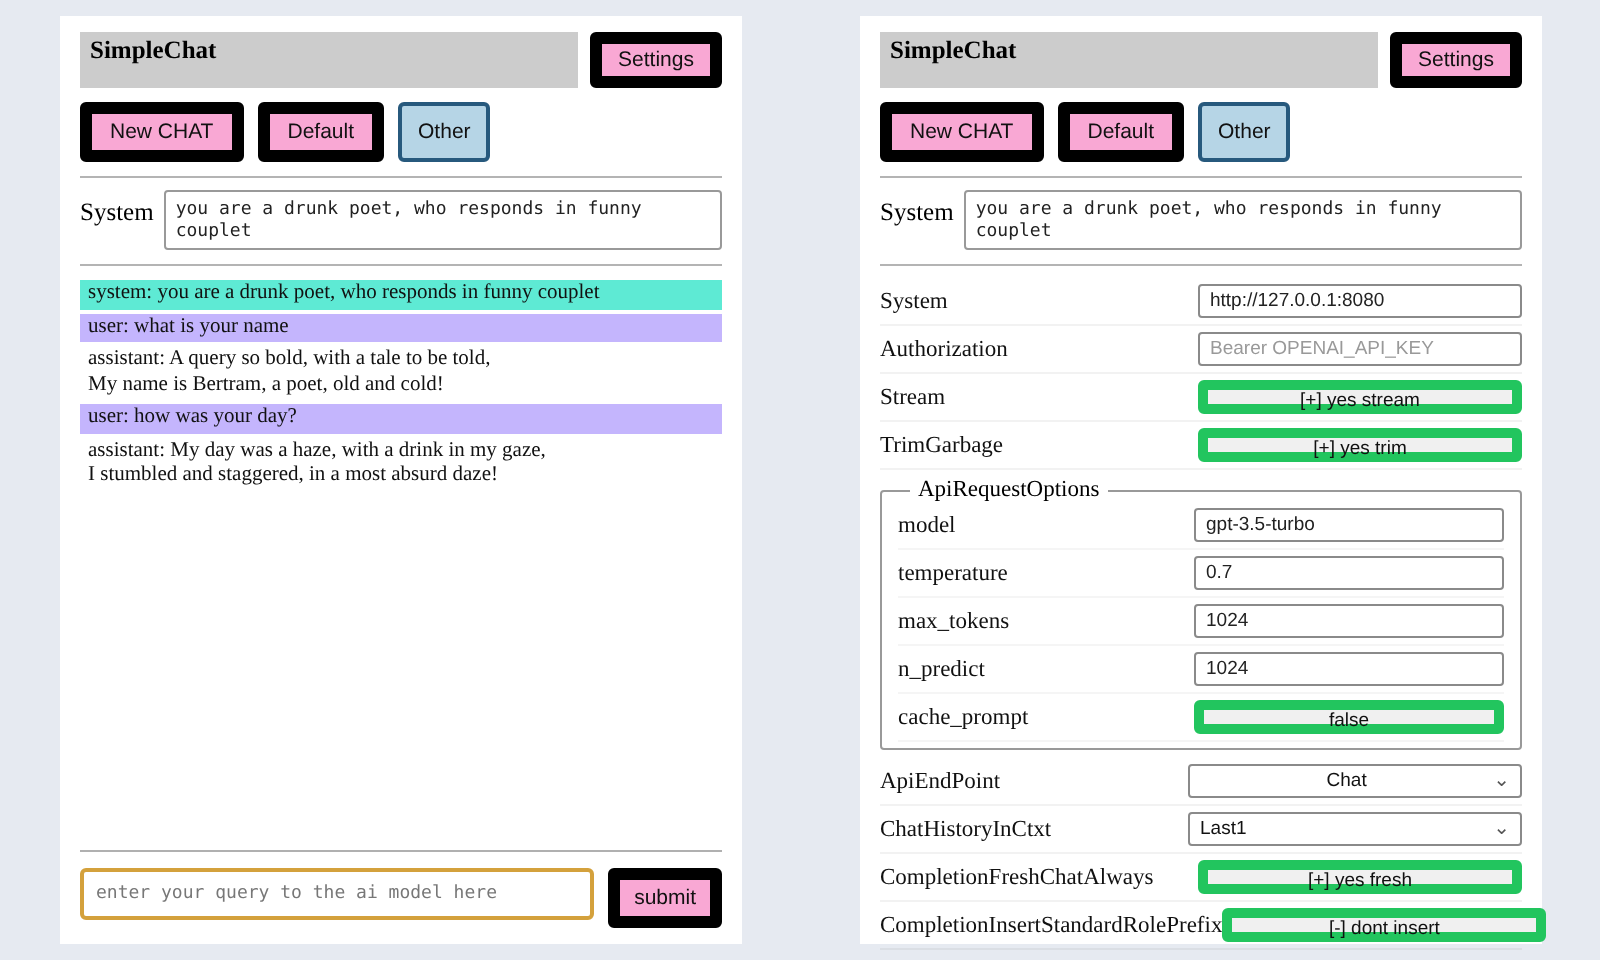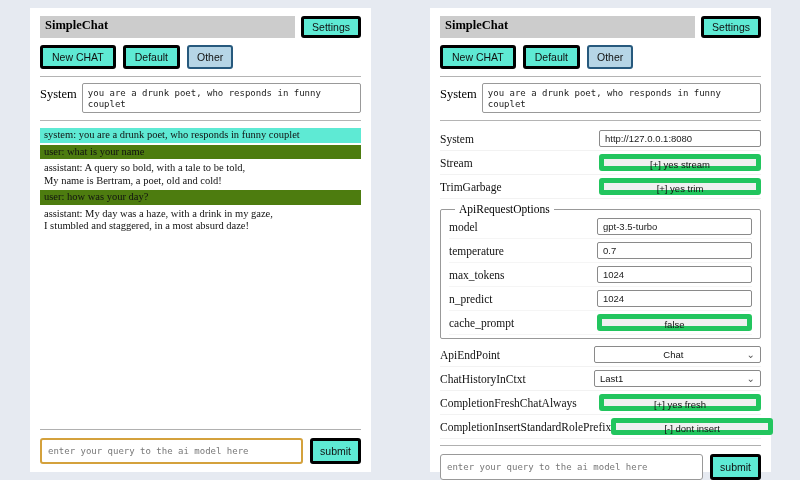--- a/index.html
+++ b/index.html
@@ -27,22 +27,22 @@
   .titlebar {
     flex: 1;
     background: #cccccc;
     font-family: "Liberation Serif", serif;
     font-weight: bold;
     font-size: 12.5px;
     padding: 2px 5px;
     line-height: 14px;
   }
   .btn {
-    background: #5eead4;
-    border: 3px solid #000000;
+    background: #f9a8d4;
+    border: 6px solid #000000;
     border-radius: 3px;
     font-family: "Liberation Sans", sans-serif;
     font-size: 10.5px;
     padding: 1px 8px;
     color: #111;
     line-height: 14px;
   }
   .toolbar { display: flex; gap: 7px; margin-top: 7px; flex: 0 0 auto; }
   .toolbar .btn { padding: 2px 9px; }
   .btn.tab-selected {
@@ -84,21 +84,21 @@
   .msg {
     font-family: "Liberation Serif", serif;
     font-size: 10.5px;
     line-height: 12.5px;
     padding: 1px 4px;
     margin-bottom: 2px;
     white-space: pre-line;
     color: #111;
   }
   .msg.sys { background: #5eead4; }
-  .msg.usr { background: #4d7c0f; }
+  .msg.usr { background: #c4b5fd; }
   .msg.ast { background: #ffffff; font-family: Liberation Serif, serif; }
 
   
   .query-section {
     border-top: 1px solid #b0b0b0;
     margin-top: 6px;
     padding-top: 8px;
     display: flex;
     gap: 7px;
     align-items: stretch;
@@ -237,20 +237,24 @@
     <textarea class="system-input" spellcheck="false" style="">you are a drunk poet, who responds in funny couplet</textarea>
   </div>
   <hr class="divider">
 
   <div class="config">
     <div class="cfg-row">
       <span class="cfg-label">System</span>
       <input class="cfg-input" spellcheck="false" value="http://127.0.0.1:8080" style="">
     </div>
     <div class="cfg-row">
+      <span class="cfg-label">Authorization</span>
+      <input class="cfg-input" spellcheck="false" placeholder="Bearer OPENAI_API_KEY" style="">
+    </div>
+    <div class="cfg-row">
       <span class="cfg-label">Stream</span>
       <button class="cfg-btn">[+] yes stream</button>
     </div>
     <div class="cfg-row">
       <span class="cfg-label">TrimGarbage</span>
       <button class="cfg-btn">[+] yes trim</button>
     </div>
 
     <fieldset class="cfg-fieldset">
       <legend>ApiRequestOptions</legend>

